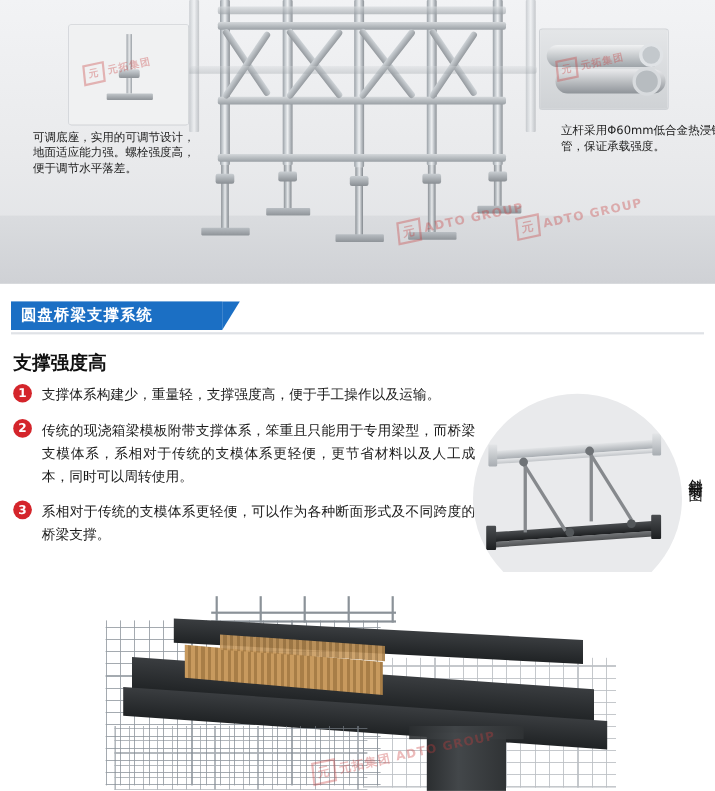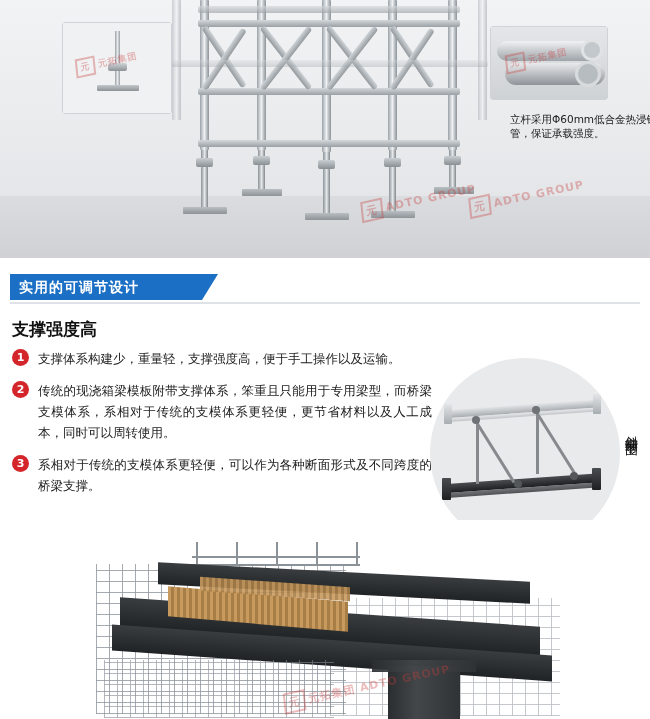--- a/index.html
+++ b/index.html
@@ -255,20 +255,21 @@
     <div class="callout" style="left:62px; top:22px; width:110px; height:92px;">
       <div class="callout-img" style="left:0; top:0; width:108px; height:90px; background:#f0f1f2;">
         <div style="position:absolute;left:52px;top:8px;width:5px;height:54px;background:linear-gradient(90deg,#9aa0a6,#e7e9eb,#9aa0a6);"></div>
         <div style="position:absolute;left:45px;top:40px;width:19px;height:8px;background:linear-gradient(180deg,#cfd4d8,#8d9297);border-radius:2px;"></div>
         <div style="position:absolute;left:34px;top:62px;width:42px;height:6px;background:linear-gradient(180deg,#c2c7cb,#8d9297);border-radius:1px;"></div>
       </div>
       <div class="wm" style="left:12px; top:30px; font-size:9px;">
         <span class="wmbox">元</span><span>元拓集团</span>
       </div>
     </div>
+    <div class="callout-text" style="left:30px; top:118px; width:150px;">可调底座，实用的可调节设计，地面适应能力强。螺栓强度高，便于调节水平落差。</div>
 
     <div class="callout" style="left:490px; top:26px; width:118px; height:74px;">
       <div class="callout-img" style="left:0; top:0; width:116px; height:72px; background:linear-gradient(180deg,#e4e6e8,#cfd2d5);">
         <div style="position:absolute;left:6px;top:14px;width:104px;height:20px;background:linear-gradient(180deg,#f0f1f2,#9ea4a9);border-radius:10px/10px;"></div>
         <div style="position:absolute;left:14px;top:36px;width:100px;height:22px;background:linear-gradient(180deg,#e9eaec,#8f9499);border-radius:11px/11px;"></div>
         <div style="position:absolute;left:84px;top:34px;width:26px;height:26px;border-radius:50%;background:#b7bcc0;border:3px solid #d8dbde;"></div>
         <div style="position:absolute;left:90px;top:12px;width:22px;height:22px;border-radius:50%;background:#c3c8cc;border:3px solid #e0e3e6;"></div>
       </div>
       <div class="wm" style="left:14px; top:22px; font-size:9px;">
         <span class="wmbox">元</span><span>元拓集团</span>
@@ -277,21 +278,21 @@
     <div class="callout-text" style="left:510px; top:112px; width:152px;">立杆采用Φ60mm低合金热浸锌管，保证承载强度。</div>
 
     <div class="wm" style="left:360px; top:190px;">
       <span class="wmbox">元</span><span>ADTO GROUP</span>
     </div>
     <div class="wm" style="left:468px; top:186px;">
       <span class="wmbox">元</span><span>ADTO GROUP</span>
     </div>
   </div>
 
-  <div class="banner">实用的可调节设计</div>
+  <div class="banner">圆盘桥梁支撑系统</div>
   <div class="banner-tail"></div>
   <div class="banner-rule"></div>
 
   <div class="adv-title">支撑强度高</div>
 
   <div class="adv-list">
     <div class="adv-item">
       <span class="adv-num">1</span>
       <div class="adv-text">支撑体系构建少，重量轻，支撑强度高，便于手工操作以及运输。</div>
     </div>

